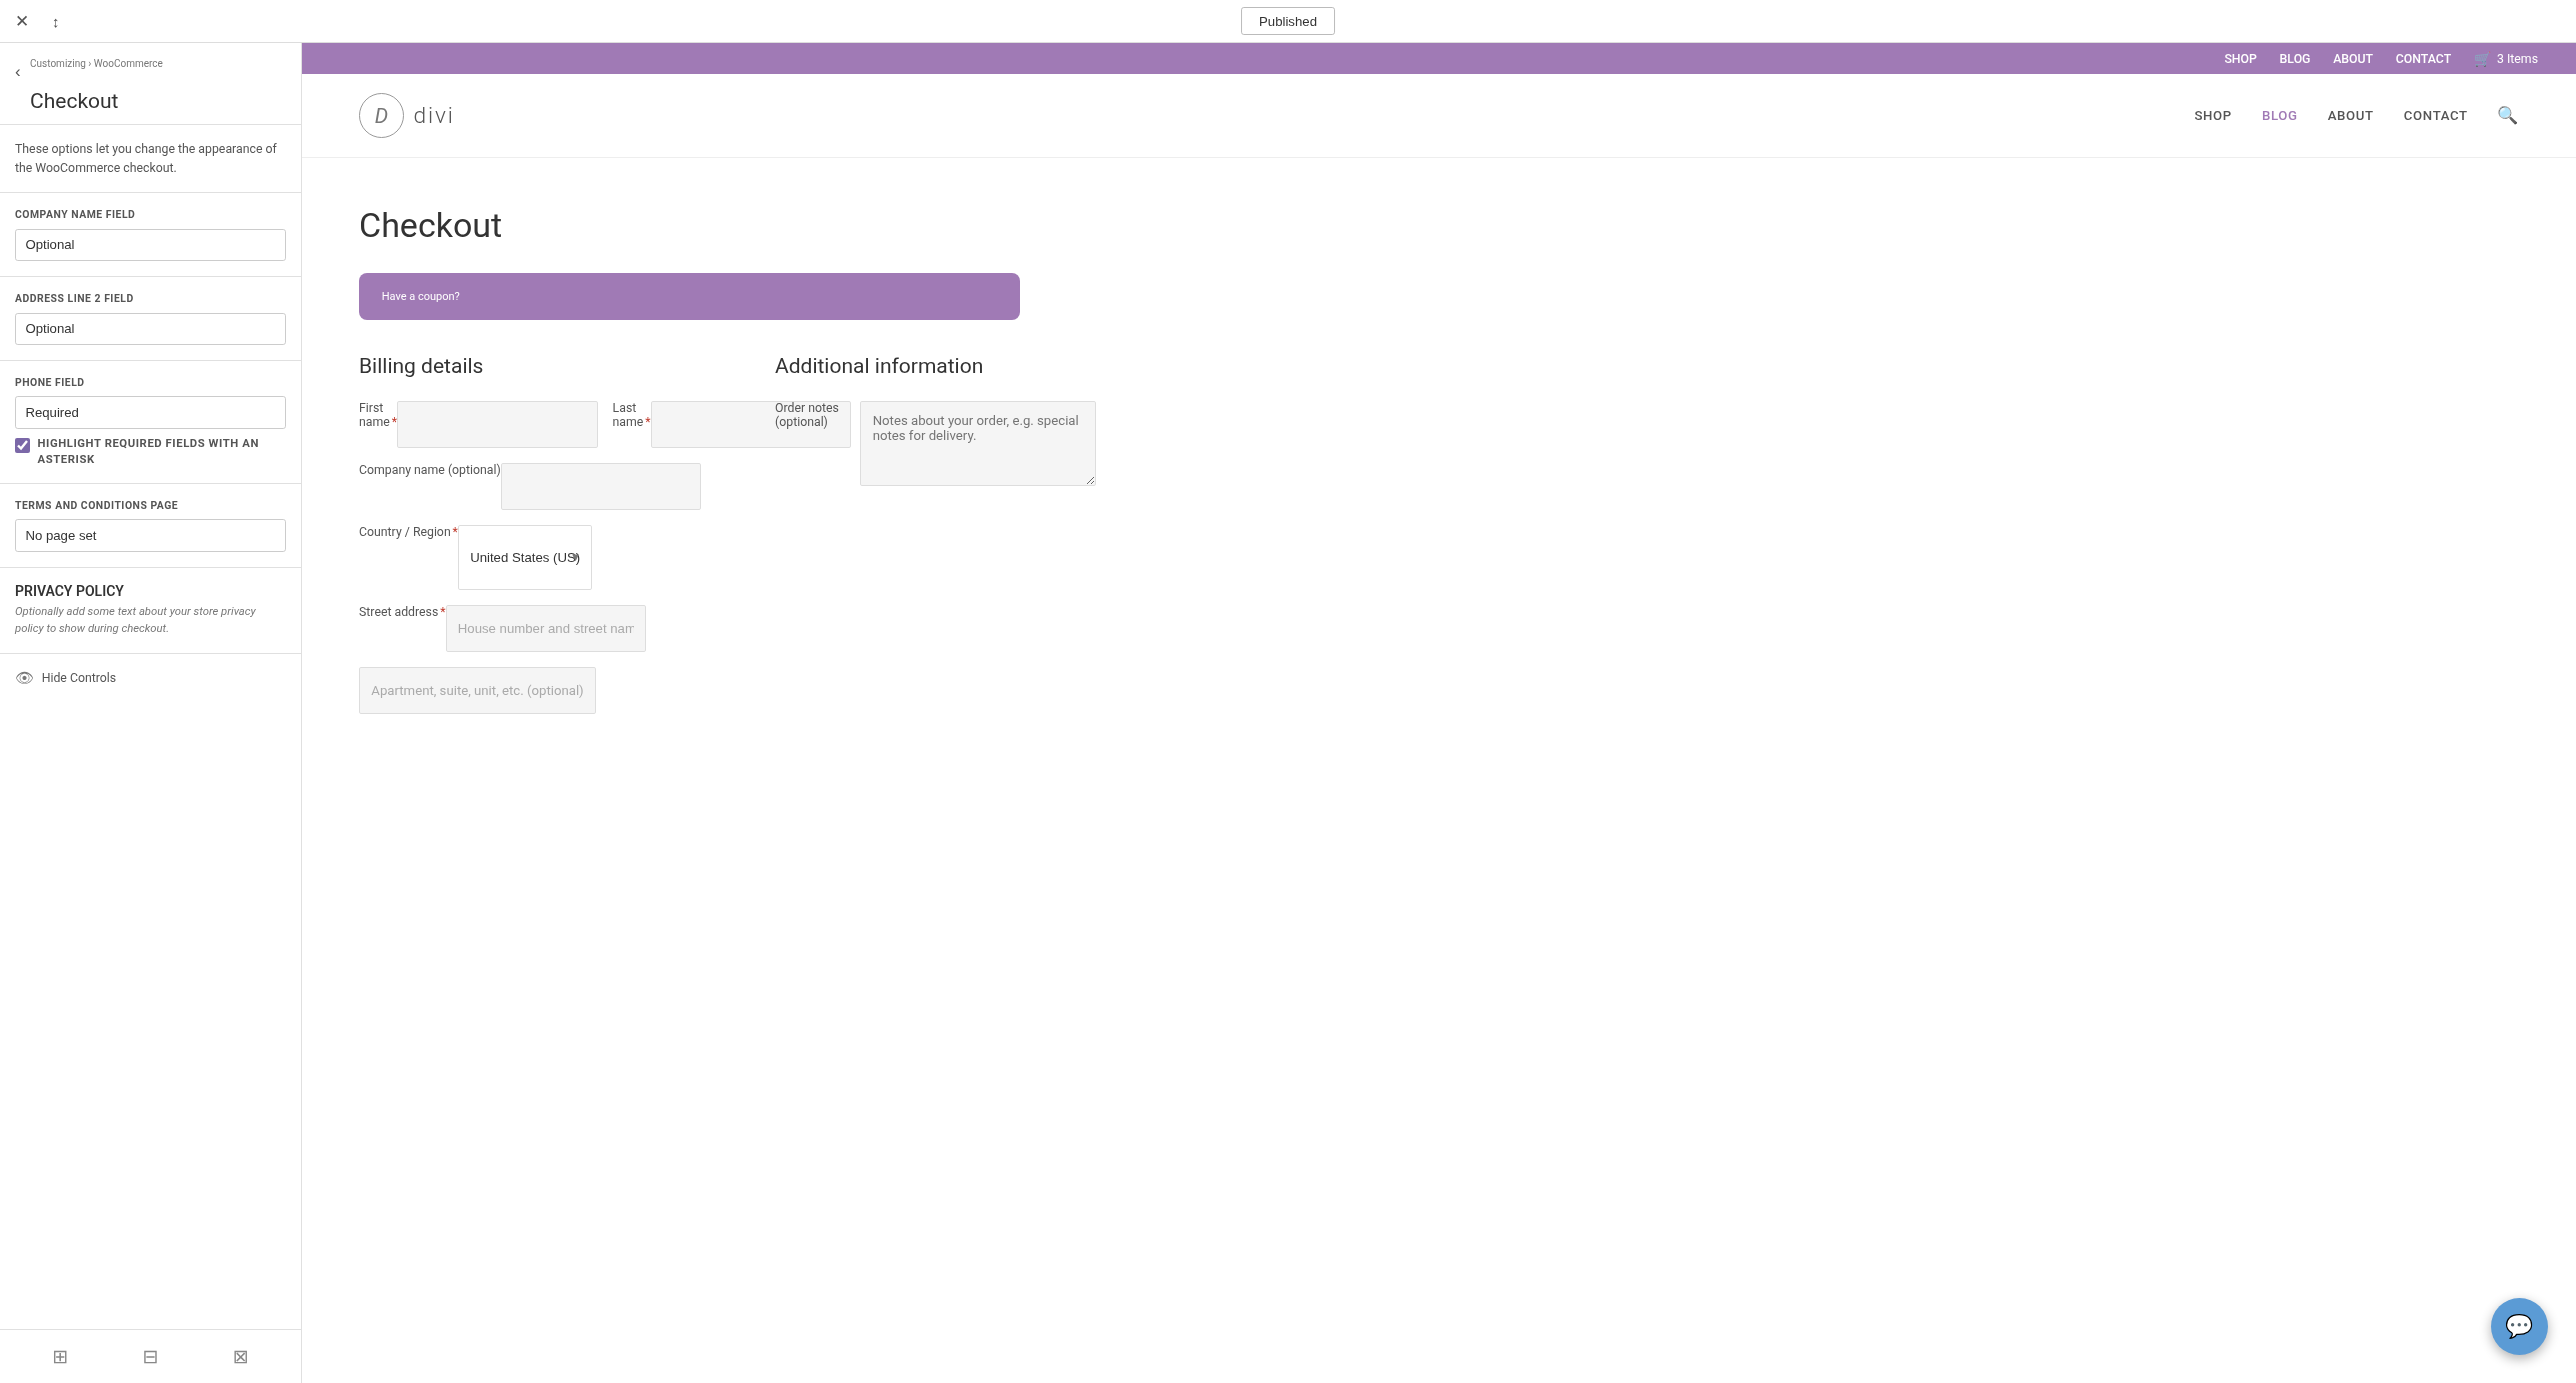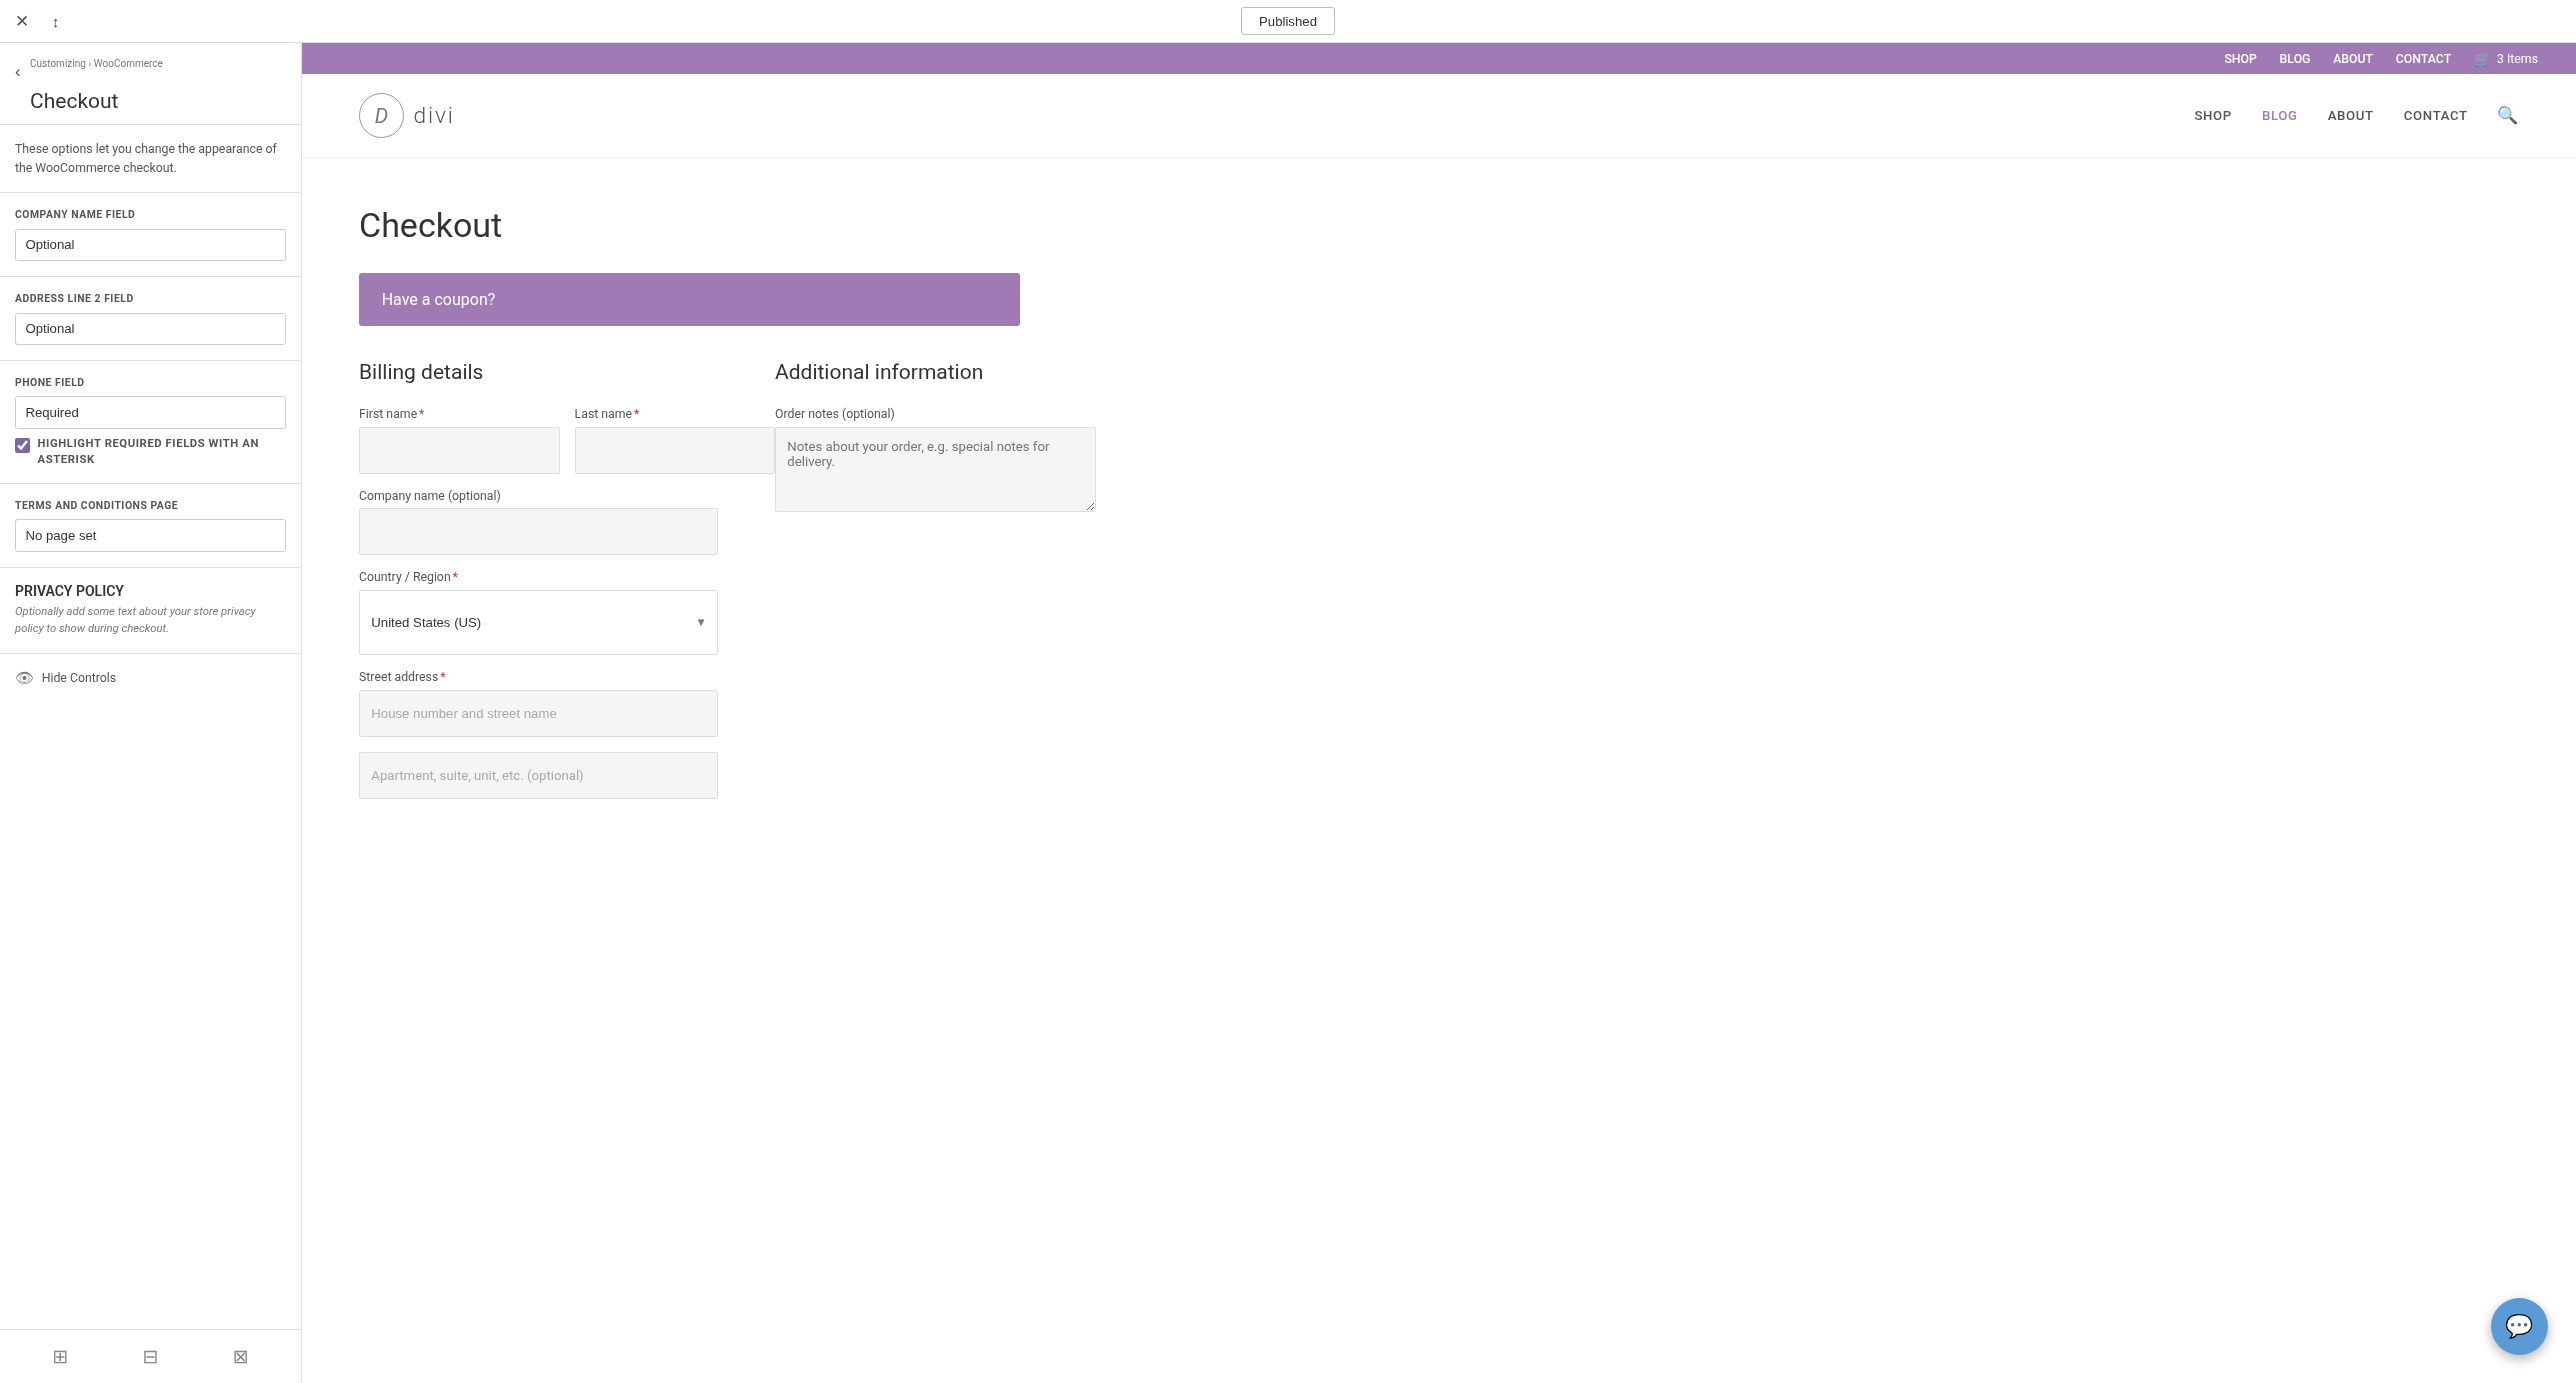--- a/index.html
+++ b/index.html
@@ -112,35 +112,35 @@
     .site-nav-search { font-size: 17px; color: #777; cursor: pointer; background: none; border: none; }
 
     
     .checkout-content { padding: 47px 57px; max-width: 1133px; }
     .checkout-title { font-size: 34px; color: #333; font-weight: 400; margin-bottom: 28px; }
 
     .coupon-bar {
       background: #a07ab5;
       color: #fff;
       padding: 17px 22.7px;
-      font-size: 16px;
+      font-size: 11px;
       margin-bottom: 34px;
-      border-radius: 3px;
+      border-radius: 8px;
       cursor: pointer;
       width: 661px;
     }
 
     .checkout-grid { display: flex; gap: 57px; }
     .billing-section { flex: 1; max-width: 359px; }
     .additional-section { flex: 1; max-width: 321px; }
 
     .section-title { font-size: 21px; color: #333; font-weight: 400; margin-bottom: 22.7px; }
 
     .form-row { display: flex; gap: 15px; margin-bottom: 15px; }
-    .form-field { display: flex; flex-direction: column; flex: 1; }
+    .form-field { display: flex; flex-direction: row; flex: 1; }
     .form-label { font-size: 12.3px; color: #555; margin-bottom: 5.7px; }
     .form-label .required { color: #c0392b; margin-left: 1.9px; }
     .form-input {
       border: 0.9px solid #ddd;
       background: #f5f5f5;
       height: 47px;
       border-radius: 1.9px;
       padding: 0 11.3px;
       font-size: 13.2px;
       color: #333;

